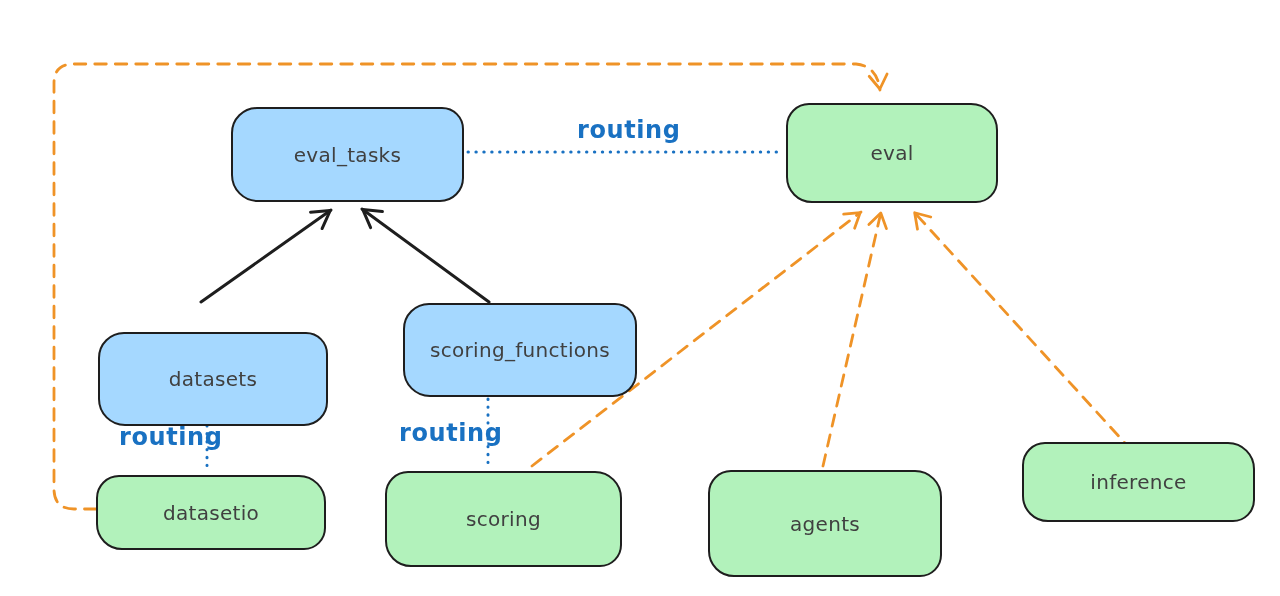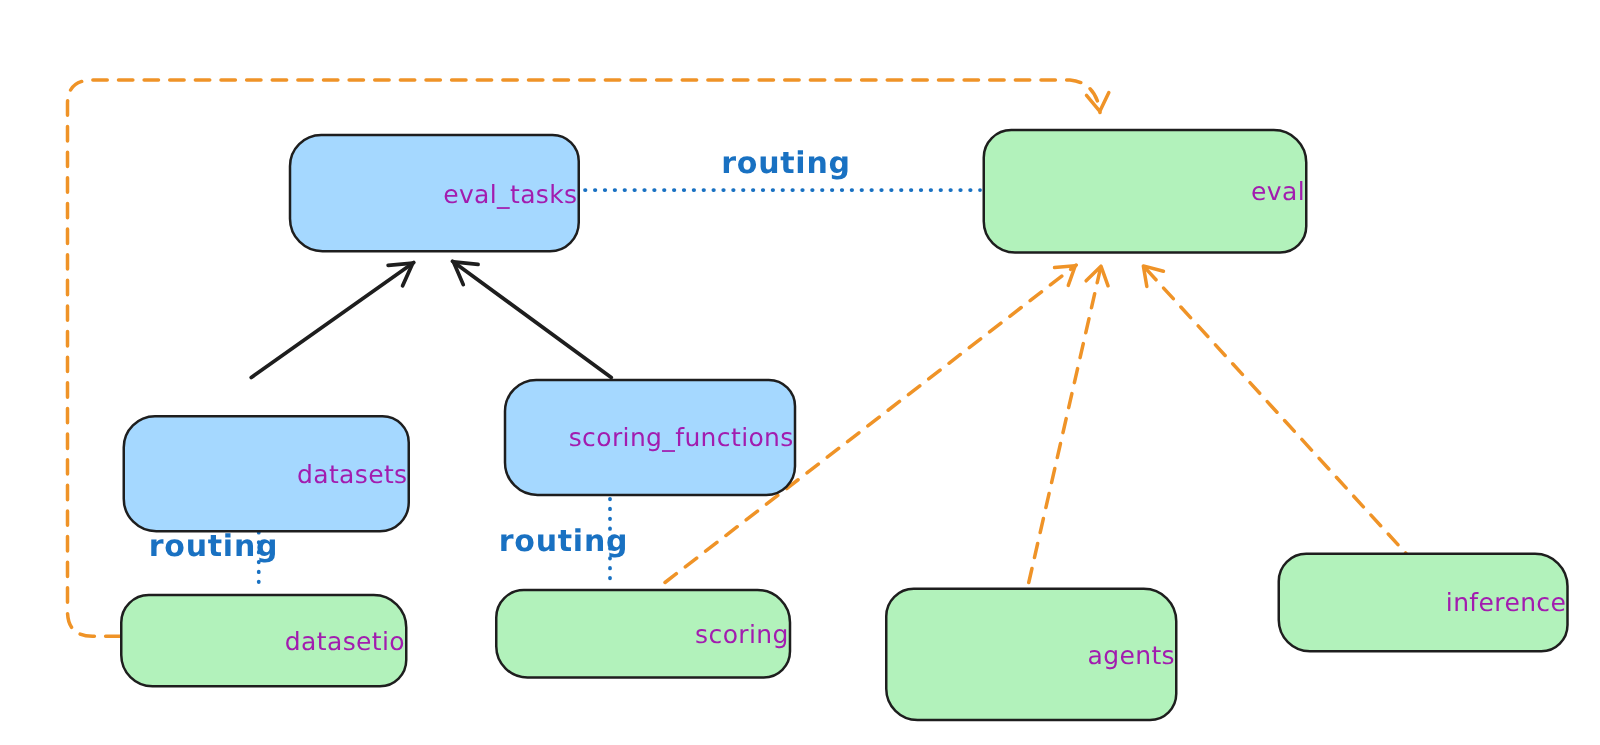--- a/index.html
+++ b/index.html
@@ -32,36 +32,36 @@
     stroke-width: 2.8;
     stroke-dasharray: 11.5 9;
   }
   .mk-black { fill: none; stroke: var(--black-arrow, #1e1e1e); stroke-width: 3; stroke-linecap: round; stroke-linejoin: round; }
   .mk-orange { fill: none; stroke: var(--orange-dash, #ef9327); stroke-width: 2.8; stroke-linecap: round; stroke-linejoin: round; }
 
   .node {
     position: absolute;
     display: flex;
     align-items: center;
-    justify-content: flex-end;
+    justify-content: center;
     border: 2.6px solid var(--box-border, #1e1e1e);
-    color: #a21caf;
+    color: #404040;
     font-size: 20px;
     letter-spacing: 0.3px;
     box-sizing: border-box;
   }
   .node.blue  { background: var(--blue-box-fill, #a5d8ff);  border-radius: 26px 22px 24px 27px; }
   .node.green { background: var(--green-box-fill, #b2f2bb); border-radius: 23px 27px 22px 26px; }
 
   .node-eval-tasks        { left: 231px;  top: 107px; width: 233px; height: 95px;  }
-  .node-eval              { left: 786px;  top: 103px; width: 260px; height: 100px; }
+  .node-eval              { left: 786px;  top: 103px; width: 212px; height: 100px; }
   .node-datasets          { left: 98px;   top: 304px; width: 230px; height: 94px; margin-top: 28px;  }
   .node-scoring-functions { left: 403px;  top: 303px; width: 234px; height: 94px;  }
   .node-datasetio         { left: 96px;   top: 475px; width: 230px; height: 75px;  }
-  .node-scoring           { left: 396px;  top: 471px; width: 237px; height: 72px;  }
+  .node-scoring           { left: 385px;  top: 471px; width: 237px; height: 96px;  }
   .node-agents            { left: 708px;  top: 470px; width: 234px; height: 107px;  }
   .node-inference         { left: 1022px; top: 442px; width: 233px; height: 80px;  }
 
   .routing-label {
     position: absolute;
     color: var(--routing-blue, #1971c2);
     font-size: 24px;
     font-weight: bold;
     letter-spacing: 0.6px;
   }

